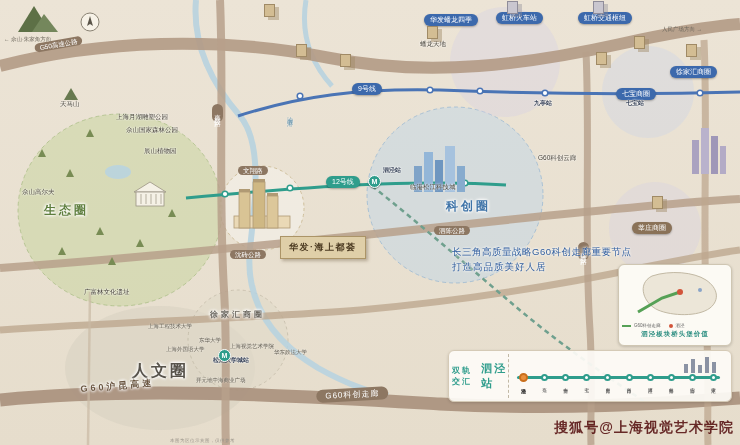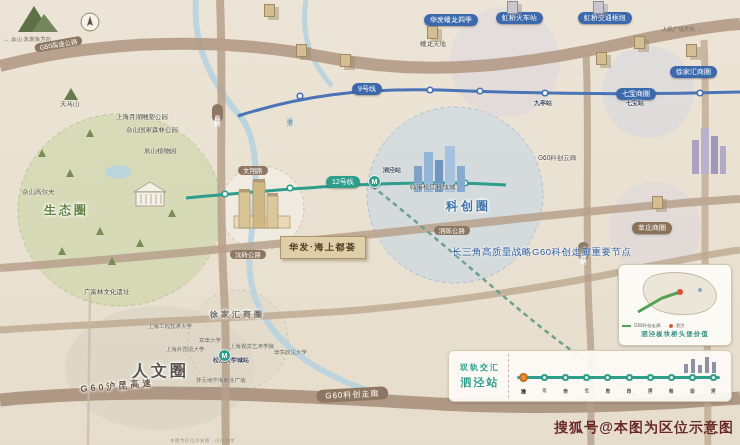--- a/index.html
+++ b/index.html
@@ -41,21 +41,21 @@
              border:1px solid #cfc6b2;border-radius:6px;box-shadow:0 1px 3px rgba(0,0,0,.18);
              padding:3px 3px 2px;box-sizing:border-box;}
   .city-legend{display:flex;align-items:center;gap:3px;font-size:4.5px;color:#666;margin-top:1px;}
   .leg-line{display:inline-block;width:9px;height:2px;background:#56a156;}
   .leg-dot{display:inline-block;width:4px;height:4px;border-radius:50%;background:#d2543a;margin-left:5px;}
   .city-caption{font-size:6.5px;font-weight:bold;color:#2e8f82;text-align:center;margin-top:2px;letter-spacing:1px;}
   
   .metro-card{position:absolute;left:448px;top:350px;width:284px;height:52px;background:rgba(253,251,246,.93);
               border:1px solid #d5cab6;border-radius:6px;box-shadow:0 1px 3px rgba(0,0,0,.15);
               display:flex;box-sizing:border-box;padding:3px;}
-  .m-title{width:56px;border-right:1px dashed #c2b9a6;display:flex;flex-direction:column;
+  .m-title{width:56px;border-right:1px dashed #c2b9a6;display:flex;flex-direction:row;
            justify-content:center;align-items:center;gap:2px;flex:none;}
   .m-t1{font-size:8px;color:#2f9d8c;font-weight:bold;letter-spacing:2px;}
   .m-t2{font-size:11px;color:#2f9d8c;font-weight:bold;letter-spacing:2px;}
   .m-diagram{position:relative;flex:1;}
   .m-towers{position:absolute;right:12px;top:2px;display:flex;gap:3px;align-items:flex-end;height:17px;}
   .m-towers span{display:inline-block;width:4px;background:#66708a;opacity:.75;}
   .m-line{position:absolute;left:8px;right:8px;top:22px;height:3px;background:#2f9d8c;border-radius:2px;}
   .m-stations{position:absolute;left:8px;right:8px;top:20px;display:flex;justify-content:space-between;}
   .m-st{display:flex;flex-direction:column;align-items:center;width:13px;}
   .m-dot{width:7px;height:7px;border-radius:50%;background:#fff;border:2px solid #2f9d8c;box-sizing:border-box;margin-bottom:3px;}
@@ -238,20 +238,21 @@
       <div class="icon-metro" style="left: 368px; top: 175px;">M</div>
       <div class="icon-metro" style="left: 218px; top: 349px;">M</div>
     </div>
 
   <div class="project-card">
     <div class="project-name">华发·海上都荟</div>
   </div>
 
   <div class="slogan">
     <div class="l1">长三角高质量战略G60科创走廊重要节点</div>
+    <div class="l2">打造高品质美好人居</div>
   </div>
 
   <div class="city-card">
     <svg width="106" height="50" viewBox="0 0 106 50">
       <path d="M30,8 C48,2 72,4 84,12 C96,20 98,32 88,40 C76,49 50,48 36,42 C22,36 14,16 30,8 Z" fill="#ece6d8" stroke="#c2b9a4"></path>
       <path d="M16,44 L40,30 L58,24" stroke="#56a156" stroke-width="3" fill="none"></path>
       <circle cx="58" cy="24" r="3" fill="#d2543a"></circle>
       <circle cx="78" cy="22" r="2" fill="#8aa4c8"></circle>
     </svg>
     <div class="city-legend">
@@ -315,16 +316,16 @@
             <span class="m-name">宜山路</span>
           </div>
           <div class="m-st">
             <span class="m-dot"></span>
             <span class="m-name">徐家汇</span>
           </div>
         </div>
     </div>
   </div>
 
-  <div class="watermark">搜狐号@本图为区位示意图</div>
+  <div class="watermark">搜狐号@上海视觉艺术学院</div>
   <div class="disclaimer">本图为区位示意图，仅供参考</div>
 
 </div>
 
 </body></html>

